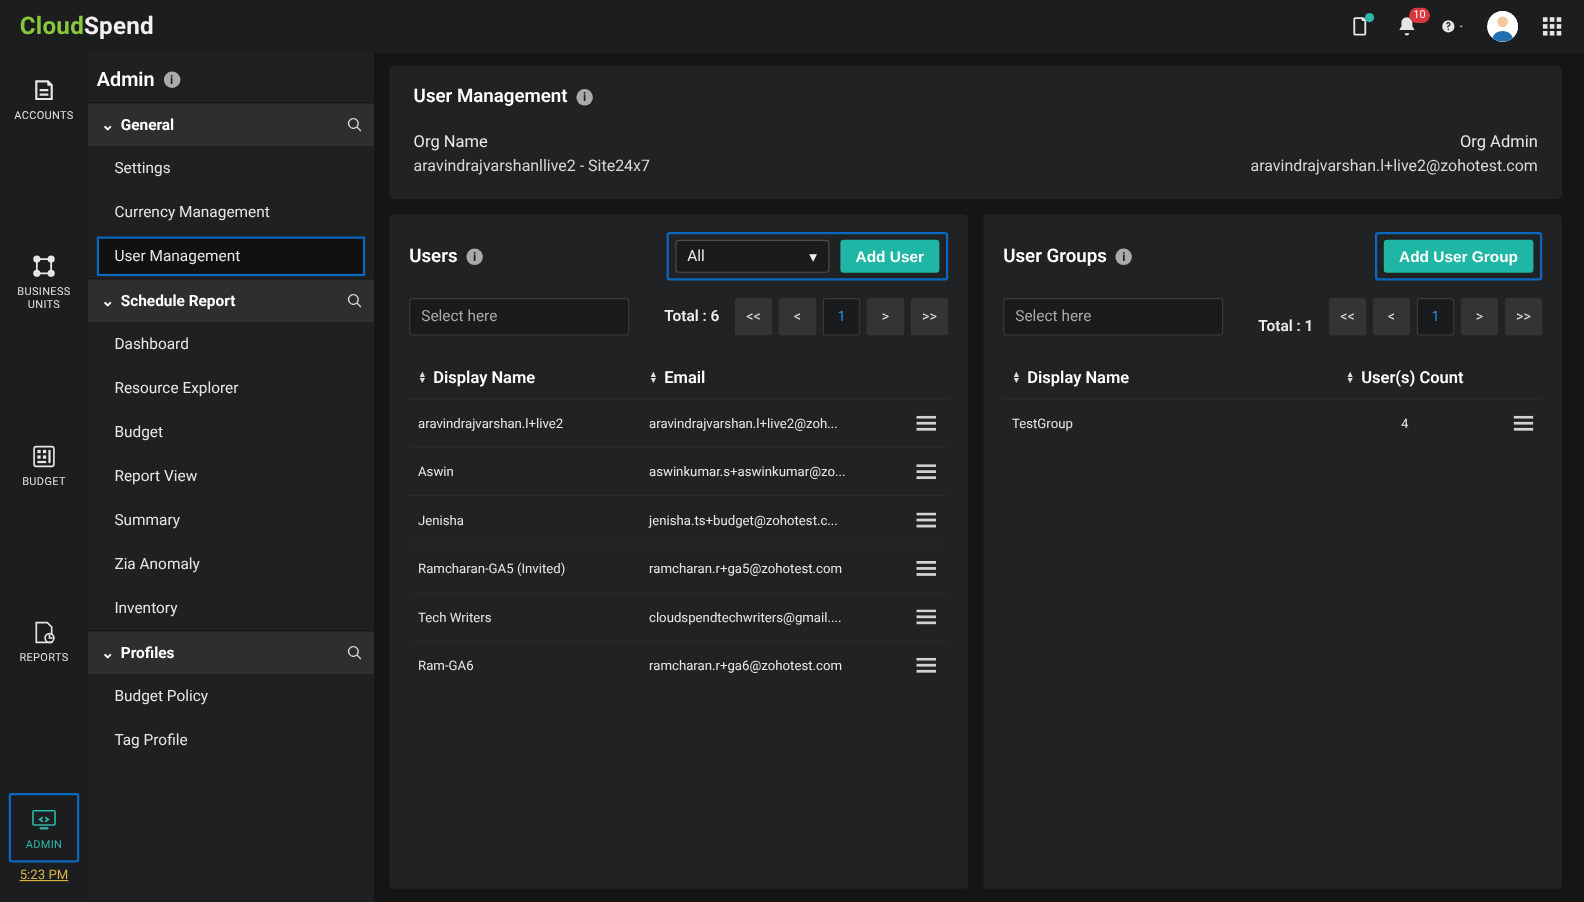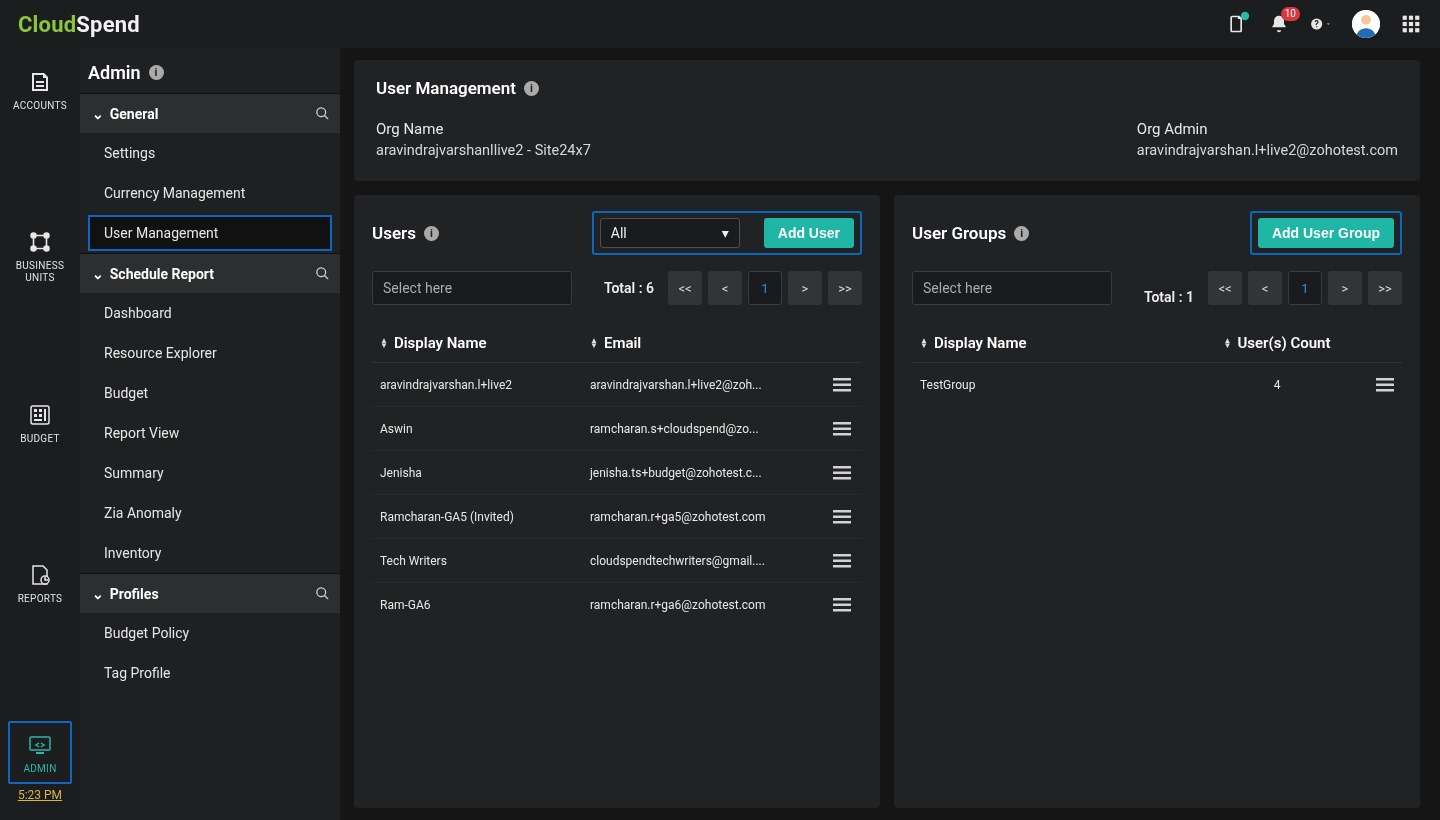--- a/index.html
+++ b/index.html
@@ -76,27 +76,27 @@
 
 .main { flex:1; padding: 12px 20px 12px 14px; display:flex; flex-direction:column; gap:14px; overflow:hidden;}
 .panel { background:#212223; border-radius:4px; }
 
 .um-panel { padding:18px 22px 22px 22px; }
 .um-title { font-size:17px; font-weight:600; display:flex; align-items:center; gap:8px; }
 .info-dot { width:15px; height:15px; border-radius:50%; background:#aaa; color:#212223; font-size:11px; font-weight:700; display:inline-flex; align-items:center; justify-content:center;}
 .um-row { display:flex; justify-content:space-between; margin-top:22px; }
 .um-col .lbl { font-size:15px; color:#e8e8e8; margin-bottom:4px; }
 .um-col .val { font-size:14.5px; color:#d8d8d8; }
-.um-col.right { text-align:left; }
+.um-col.right { text-align:right; }
 
 .two-col { display:flex; gap:14px; flex:1; min-height:0;}
 .col-panel { flex:1; padding:16px 18px 18px 18px; display:flex; flex-direction:column; min-width:0;}
 .col-head { display:flex; align-items:center; justify-content:space-between; }
 .col-title { font-size:17px; font-weight:600; display:flex; align-items:center; gap:8px;}
-.col-actions { display:flex; align-items:center; gap:24px; border:2px solid #0b68c1; padding:5px 6px; border-radius:3px;}
+.col-actions { display:flex; align-items:center; gap:10px; border:2px solid #0b68c1; padding:5px 6px; border-radius:3px;}
 .dropdown {
   height:30px; min-width:140px; background:#1a1b1c; border:1px solid #4d4e4f; color:#eee;
   display:flex; align-items:center; justify-content:space-between; padding:0 10px; border-radius:3px; cursor:pointer; font-size:14px;
 }
 .btn-primary {
   background:#1fb6a6; color:#fff; border:none; height:30px; padding:0 14px; border-radius:3px; font-size:14px; font-weight:600; cursor:pointer;
 }
 .toolbar2 { display:flex; align-items:center; justify-content:space-between; margin-top:16px; gap:12px;}
 .search {
   flex:0 0 200px; height:34px; background:#1a1b1c; border:1px solid #3a3b3c; color:#aaa;
@@ -359,21 +359,21 @@
             <div class="td c-act hamb">
                 <svg width="18" height="14" viewBox="0 0 18 14" fill="#e6e6e6">
                   <rect y="0" width="18" height="2.5"></rect>
                   <rect y="5.5" width="18" height="2.5"></rect>
                   <rect y="11" width="18" height="2.5"></rect>
                 </svg>
               </div>
           </div>
           <div class="trow">
             <div class="td c-name ellipsis">Aswin</div>
-            <div class="td c-email ellipsis">ramcharan.s+cloudspend@zo...</div>
+            <div class="td c-email ellipsis">aswinkumar.s+aswinkumar@zo...</div>
             <div class="td c-act hamb">
                 <svg width="18" height="14" viewBox="0 0 18 14" fill="#e6e6e6">
                   <rect y="0" width="18" height="2.5"></rect>
                   <rect y="5.5" width="18" height="2.5"></rect>
                   <rect y="11" width="18" height="2.5"></rect>
                 </svg>
               </div>
           </div>
           <div class="trow">
             <div class="td c-name ellipsis">Jenisha</div>

